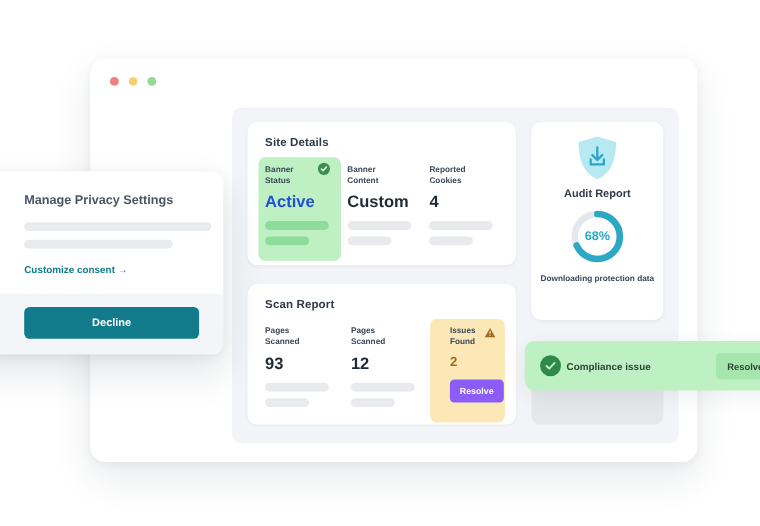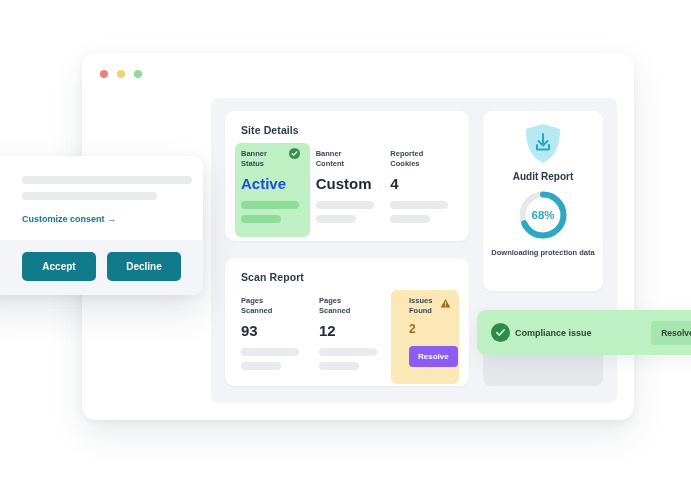--- a/index.html
+++ b/index.html
@@ -446,26 +446,26 @@
         </div>
       </div>
 
       <div class="ghost-box"></div>
 
     </div>
   </div>
 
   <div class="privacy-modal">
     <div class="privacy-body">
+      <p class="privacy-title">Manage Privacy Settings</p>
       <div class="pbar long"></div>
       <div class="pbar short"></div>
       <a class="consent-link">Customize consent →</a>
     </div>
     <div class="privacy-footer">
-      <button class="pbtn">Accept</button>
       <button class="pbtn">Decline</button>
     </div>
   </div>
 
   <div class="toast">
     <span class="toast-icon">
       <svg width="11" height="11" viewBox="0 0 12 12">
           <path d="M2 6.2 L4.7 8.9 L10 3.2" fill="none" stroke="#bdf0c3" stroke-width="1.9" stroke-linecap="round" stroke-linejoin="round"></path>
         </svg>
     </span>

